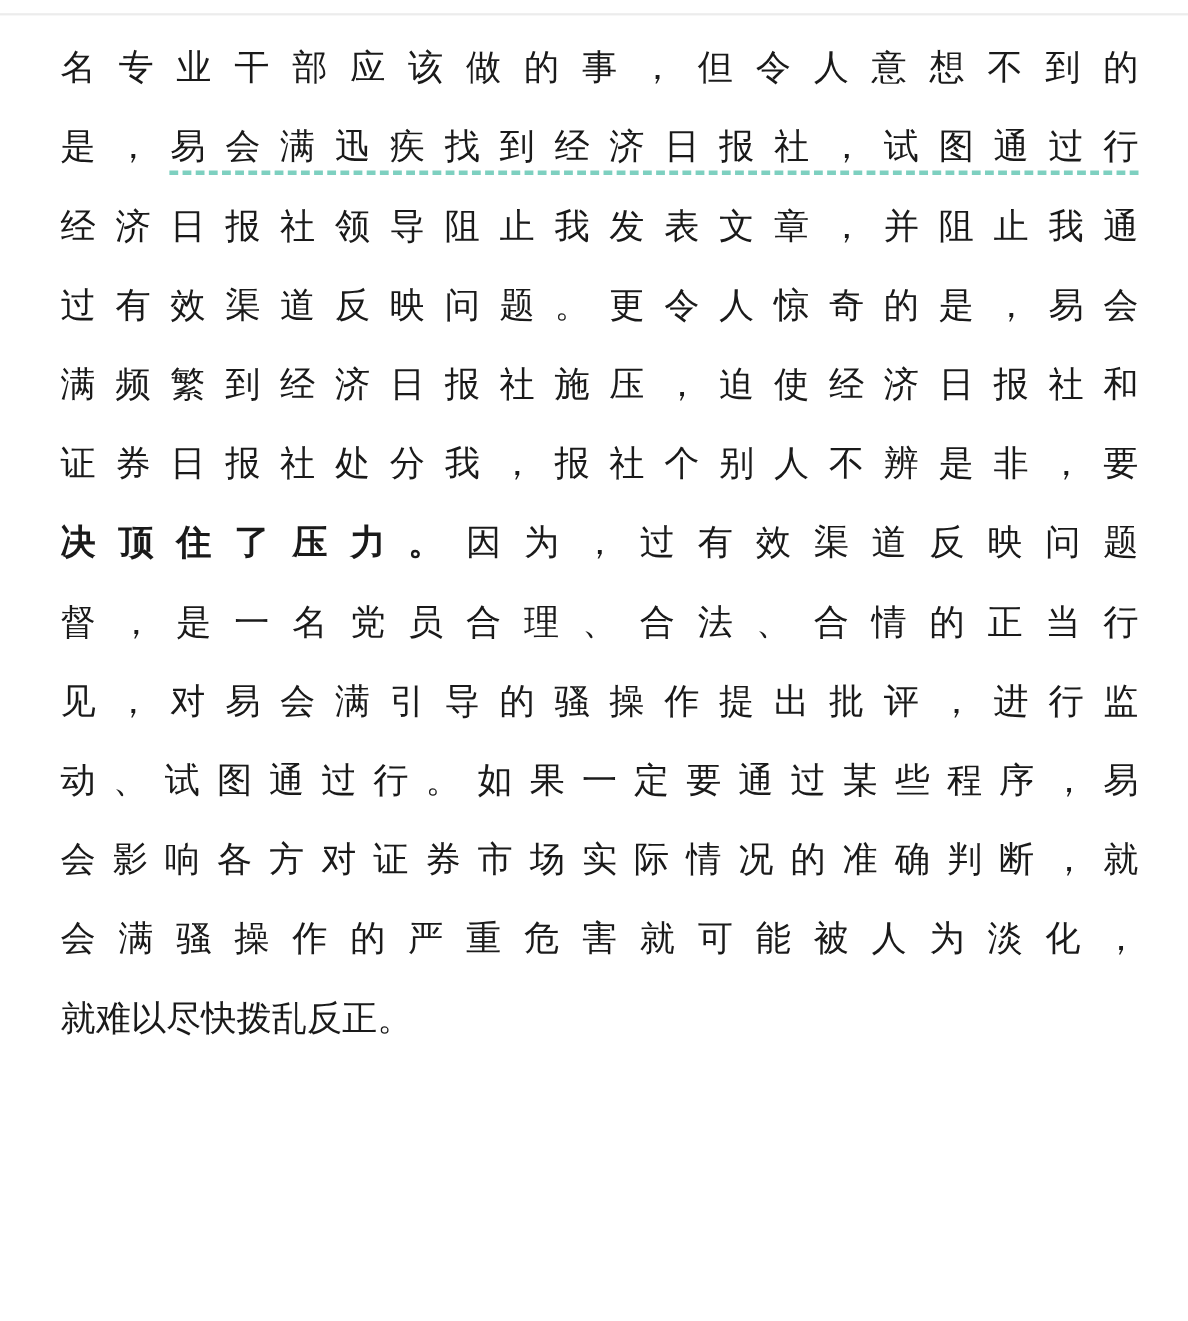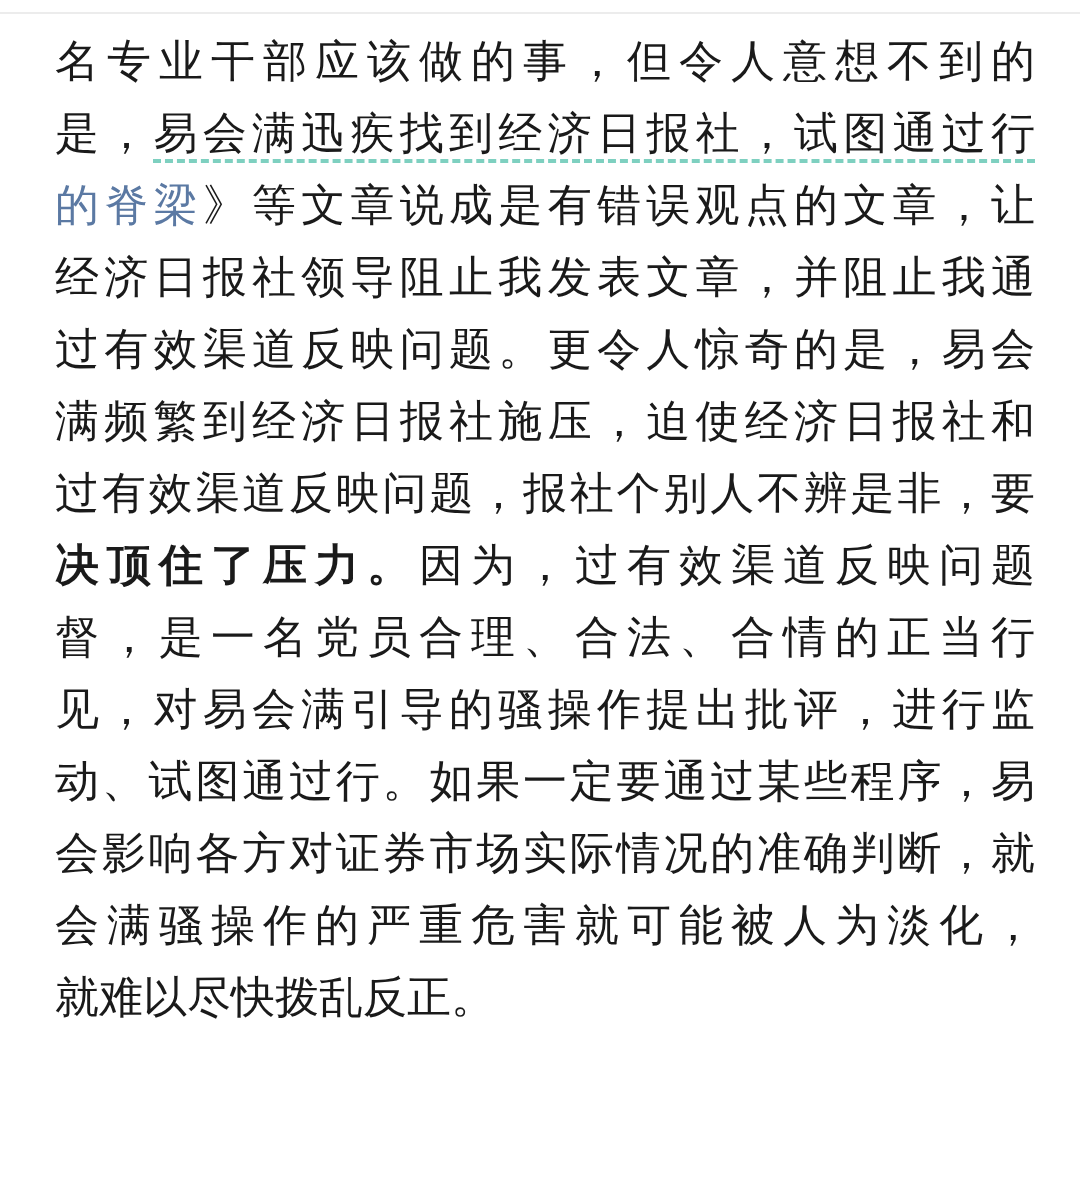--- a/index.html
+++ b/index.html
@@ -21,21 +21,21 @@
     width: 1080px;
     height: 2px;
     background: var(--divider, #ececec);
   }
   .article {
     position: absolute;
     left: 55px;
     top: 25px;
     width: 980px;
     color: var(--text, #1a1a1a);
-    font-size: 44px;
+    font-size: 32px;
     line-height: 72px;
     letter-spacing: 0;
   }
   .line {
     text-align: justify;
     text-align-last: justify;
     white-space: nowrap;
     height: 72px;
   }
   .line.last {
@@ -64,25 +64,24 @@
 </style>
 </head>
 <body>
 
 <div class="top-divider"></div>
 
 <div class="article">
   <div id="paragraph">
       <div class="line"><span class="r-n">名专业干部应该做的事，但令人意想不到的</span></div>
       <div class="line"><span class="r-n">是，</span><span class="r-n r-u">易会满迅疾找到经济日报社，试图通过行</span></div>
-      <div class="line"><span class="r-k">的脊梁</span><span class="r-n">》等文章说成是有错误观点的文章，让</span></div>
       <div class="line"><span class="r-n">经济日报社领导阻止我发表文章，并阻止我通</span></div>
       <div class="line"><span class="r-n">过有效渠道反映问题。更令人惊奇的是，易会</span></div>
       <div class="line"><span class="r-n">满频繁到经济日报社施压，迫使经济日报社和</span></div>
-      <div class="line"><span class="r-n">过有效渠道反映问题，报社个别人不辨是非，要</span></div>
+      <div class="line"><span class="r-n">证券日报社处分我，报社个别人不辨是非，要</span></div>
       <div class="line"><span class="r-b">决顶住了压力。</span><span class="r-n">因为，过有效渠道反映问题</span></div>
       <div class="line"><span class="r-n">督，是一名党员合理、合法、合情的正当行</span></div>
       <div class="line"><span class="r-n">见，对易会满引导的骚操作提出批评，进行监</span></div>
       <div class="line"><span class="r-n">动、试图通过行。如果一定要通过某些程序，易</span></div>
       <div class="line"><span class="r-n">会影响各方对证券市场实际情况的准确判断，就</span></div>
       <div class="line"><span class="r-n">会满骚操作的严重危害就可能被人为淡化，</span></div>
       <div class="line last"><span class="r-n">就难以尽快拨乱反正。</span></div>
     </div>
 </div>
 

